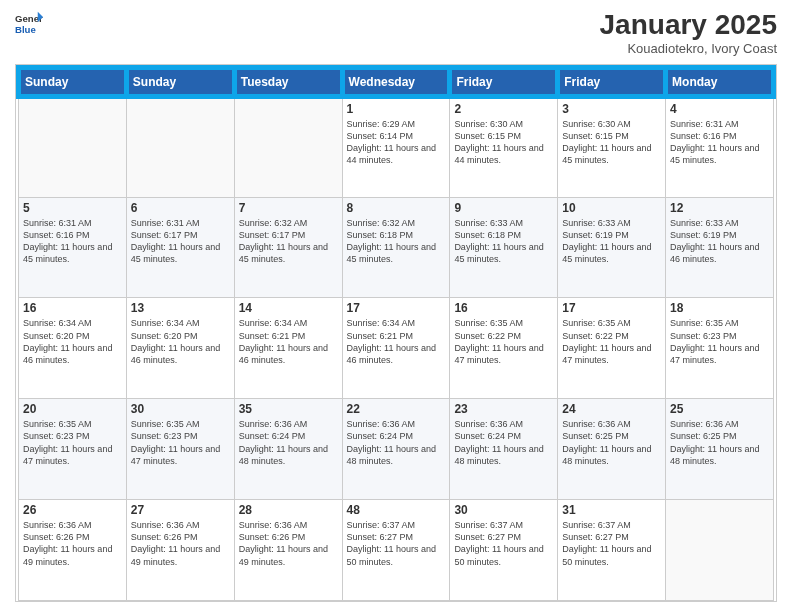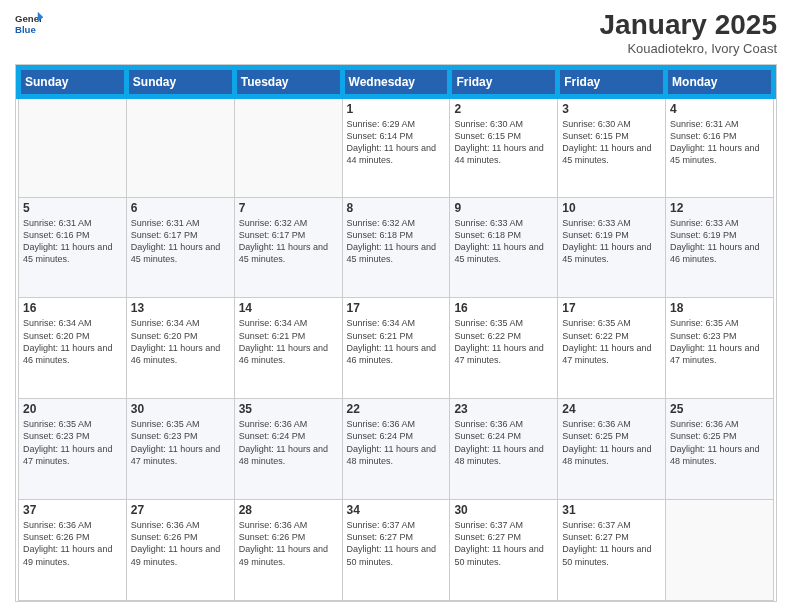--- a/index.html
+++ b/index.html
@@ -282,39 +282,39 @@
             </td>
             <td>
               <div class="day-num">25</div>
               <div class="day-info" style="white-space: pre-line;">Sunrise: 6:36 AM
 Sunset: 6:25 PM
 Daylight: 11 hours and 48 minutes.</div>
             </td>
           </tr>
           <tr>
             <td>
-              <div class="day-num">37</div>
+              <div class="day-num">26</div>
               <div class="day-info" style="white-space: pre-line;">Sunrise: 6:36 AM
 Sunset: 6:26 PM
 Daylight: 11 hours and 49 minutes.</div>
             </td>
             <td>
               <div class="day-num">27</div>
               <div class="day-info" style="white-space: pre-line;">Sunrise: 6:36 AM
 Sunset: 6:26 PM
 Daylight: 11 hours and 49 minutes.</div>
             </td>
             <td>
               <div class="day-num">28</div>
               <div class="day-info" style="white-space: pre-line;">Sunrise: 6:36 AM
 Sunset: 6:26 PM
 Daylight: 11 hours and 49 minutes.</div>
             </td>
             <td>
-              <div class="day-num">34</div>
+              <div class="day-num">48</div>
               <div class="day-info" style="white-space: pre-line;">Sunrise: 6:37 AM
 Sunset: 6:27 PM
 Daylight: 11 hours and 50 minutes.</div>
             </td>
             <td>
               <div class="day-num">30</div>
               <div class="day-info" style="white-space: pre-line;">Sunrise: 6:37 AM
 Sunset: 6:27 PM
 Daylight: 11 hours and 50 minutes.</div>
             </td>

